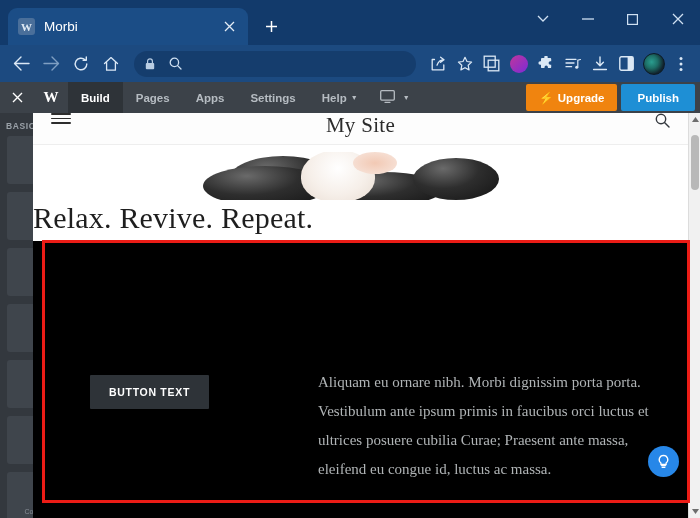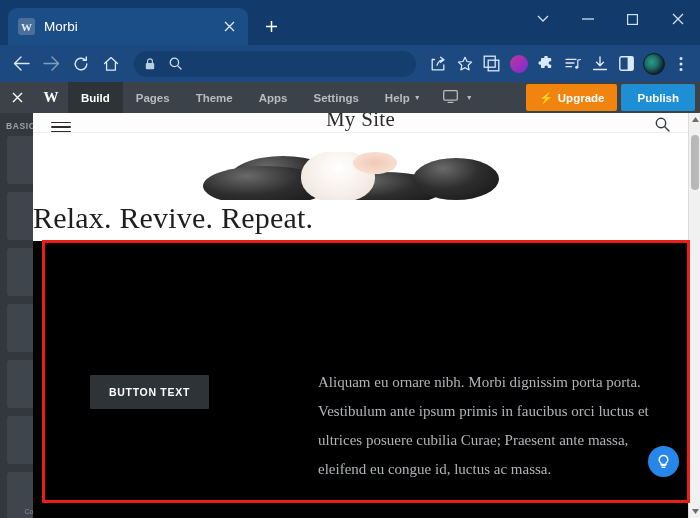--- a/index.html
+++ b/index.html
@@ -167,23 +167,23 @@
     color: #878e96; font-size: 7px;
   }
 
   .canvas {
     position: absolute; left: 33px; top: 0; width: 655px; height: 405px;
     background: #ffffff; overflow: hidden;
   }
 
   
   .site-header {
-    position: absolute; left: 0; top: 0; width: 655px; height: 20px;
+    position: absolute; left: 0; top: 0; width: 655px; height: 32px;
     background: #fdfdfd; border-bottom: 1px solid #eeeeee;
-    display: flex; align-items: flex-end; padding: 0 18px;
+    display: flex; align-items: flex-start; padding: 0 18px;
   }
   .hamburger { width: 20px; display: flex; flex-direction: column; gap: 3px; }
   .hamburger i { display: block; height: 1.5px; background: #2d2d2d; border-radius: 1px; }
   .site-title {
     flex: 1; text-align: center;
     font-family: "Liberation Serif", serif;
     font-size: 21px; color: #2b2b2b; letter-spacing: .3px;
   }
   .site-search { width: 20px; display: flex; justify-content: flex-end; color: #33383e; }
 
@@ -407,23 +407,20 @@
       <svg width="11" height="11" viewBox="0 0 11 11">
           <path d="M1 1l9 9M10 1L1 10" stroke="currentColor" stroke-width="1.4" fill="none"></path>
         </svg>
     </div>
     <div class="en-logo">W</div>
     <div class="en-item active">
       <span>Build</span>
     </div>
     <div class="en-item">
       <span>Pages</span>
-    </div>
-    <div class="en-item">
-      <span>Theme</span>
     </div>
     <div class="en-item">
       <span>Apps</span>
     </div>
     <div class="en-item">
       <span>Settings</span>
     </div>
     <div class="en-item">
       <span>Help</span>
       <span class="en-caret">▼</span>

